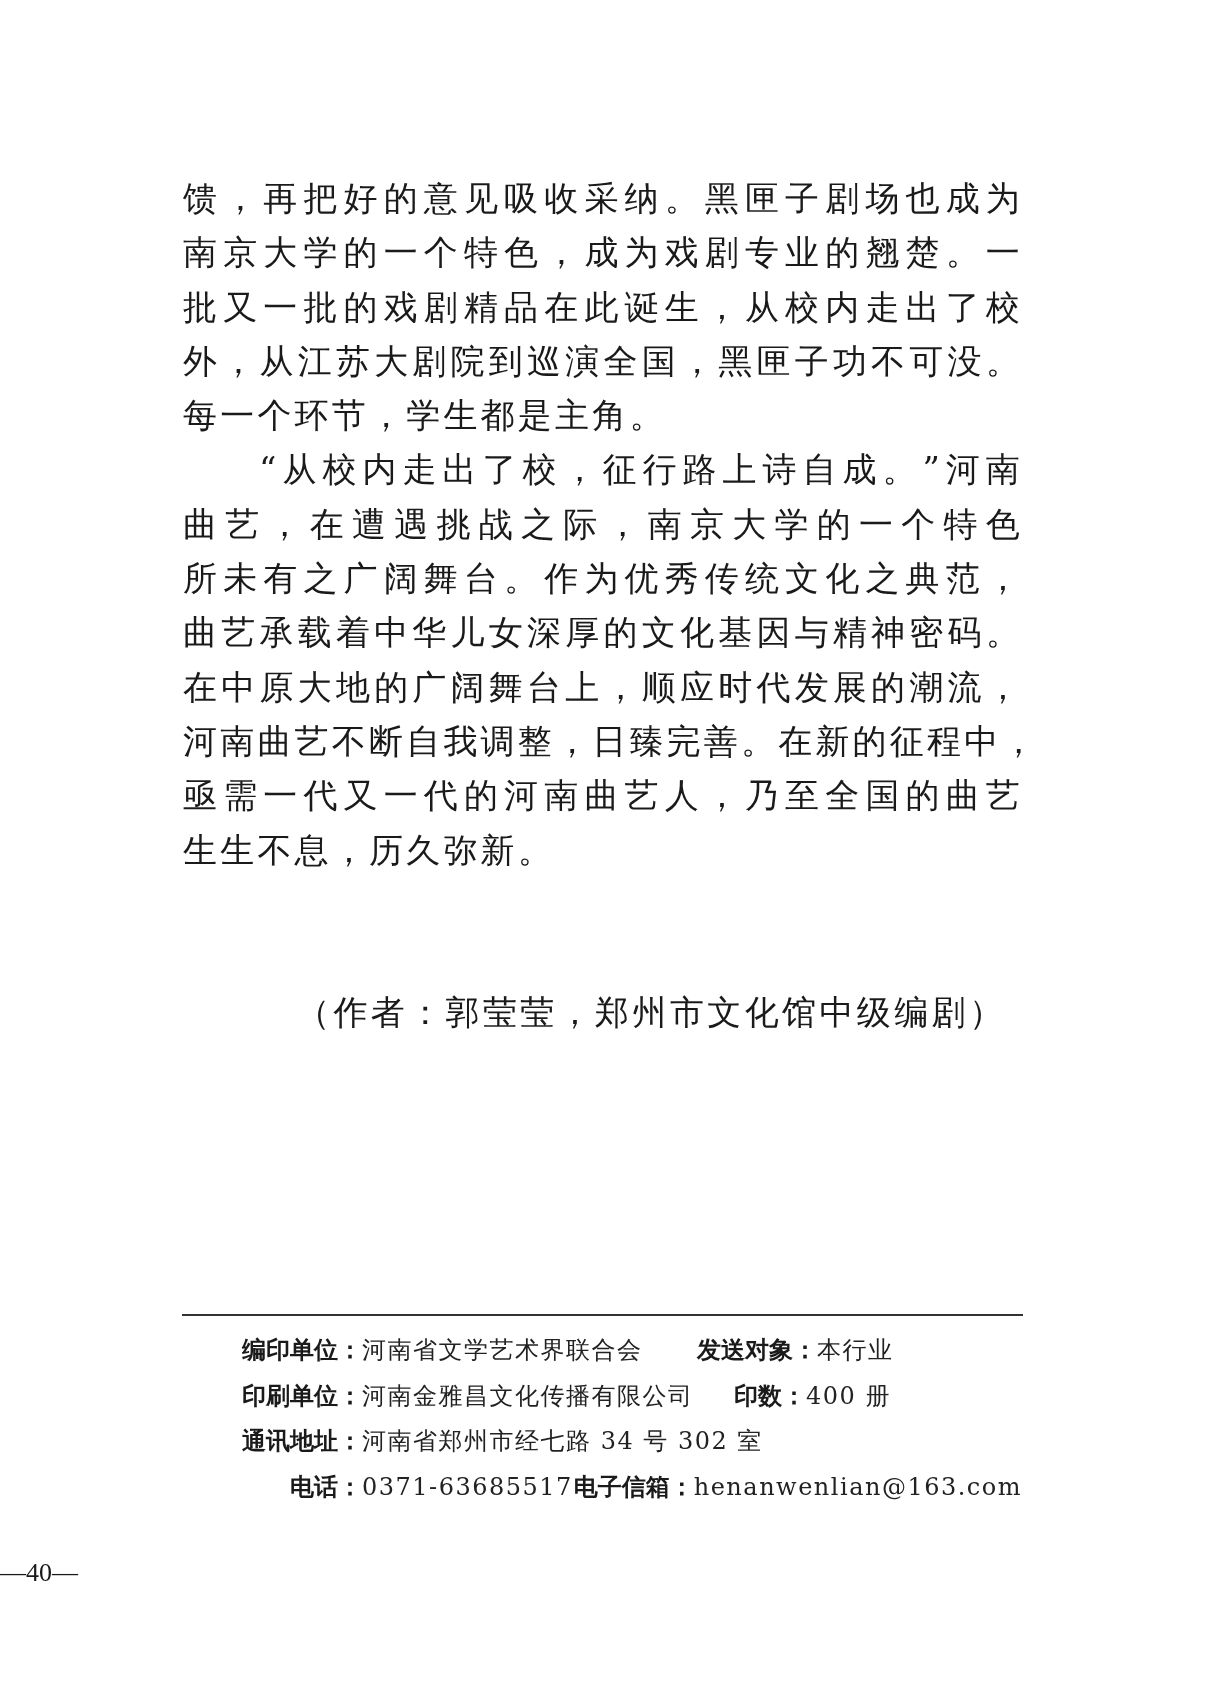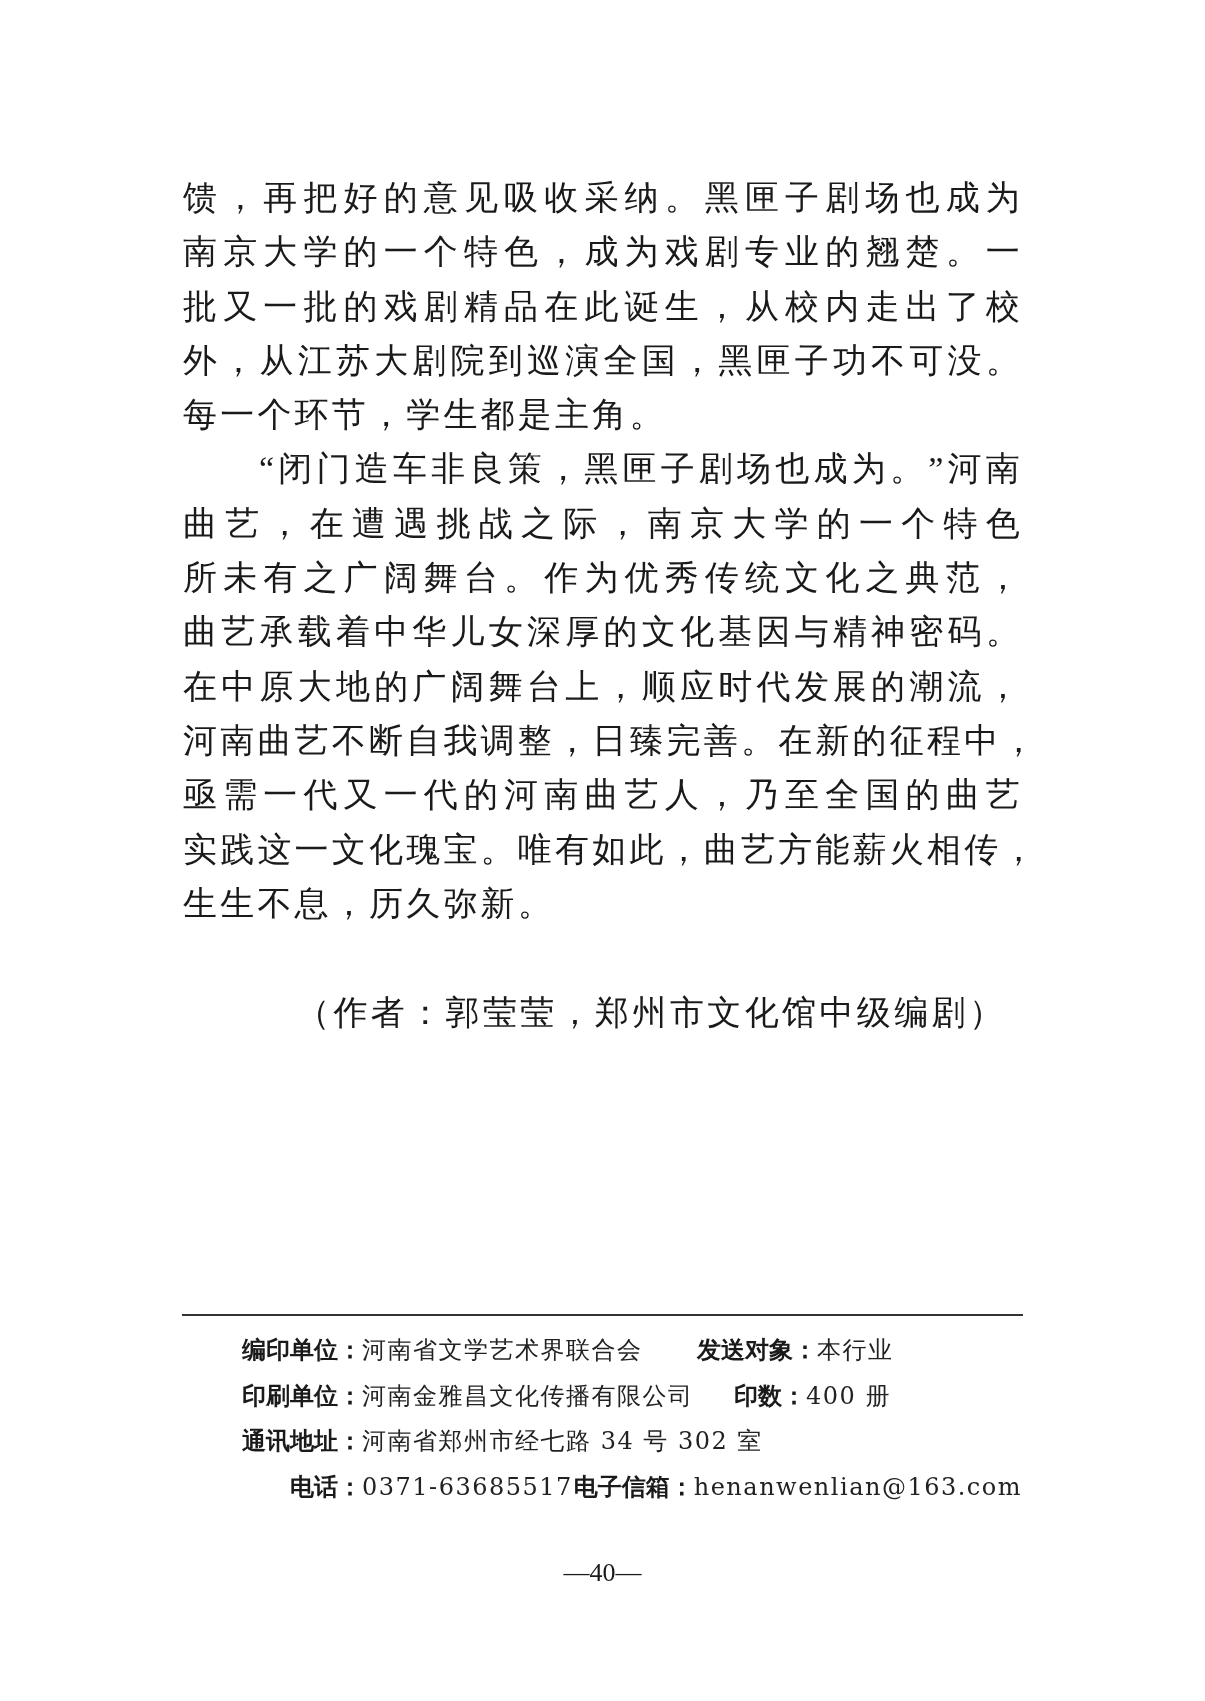--- a/index.html
+++ b/index.html
@@ -28,21 +28,20 @@
     width: 840px;
   }
   .line {
     height: 54.3px;
     line-height: 54.3px;
     font-size: 34px;
     white-space: nowrap;
     letter-spacing: 3.2px;
     text-align: justify;
     text-align-last: justify;
-    font-family: Liberation Serif, serif;
   }
   .line.last {
     text-align-last: left;
   }
   .line.indent {
     padding-left: 76px;
   }
   .author {
     position: absolute;
     top: 985px;
@@ -88,46 +87,45 @@
     color: #222222;
   }
   .seg {
     display: inline-block;
   }
   .page-number {
     position: absolute;
     top: 1556px;
     left: 0;
     width: 1205px;
-    text-align: center;
+    text-align: left;
     font-size: 26px;
     line-height: 34px;
     font-family: "Liberation Serif", "DejaVu Serif", serif;
     color: #1a1a1a;
   }
 </style>
 </head>
 <body>
 
 <div class="page">
 
   <div class="body-text">
     <div class="line">馈，再把好的意见吸收采纳。黑匣子剧场也成为</div>
     <div class="line">南京大学的一个特色，成为戏剧专业的翘楚。一</div>
     <div class="line">批又一批的戏剧精品在此诞生，从校内走出了校</div>
     <div class="line">外，从江苏大剧院到巡演全国，黑匣子功不可没。</div>
     <div class="line last">每一个环节，学生都是主角。</div>
-    <div class="line indent">“闭门造车非良策，黑匣子剧场也成为。”河南</div>
+    <div class="line indent">“从校内走出了校，征行路上诗自成。”河南</div>
     <div class="line">曲艺，在遭遇挑战之际，南京大学的一个特色</div>
     <div class="line">所未有之广阔舞台。作为优秀传统文化之典范，</div>
     <div class="line">曲艺承载着中华儿女深厚的文化基因与精神密码。</div>
     <div class="line">在中原大地的广阔舞台上，顺应时代发展的潮流，</div>
     <div class="line">河南曲艺不断自我调整，日臻完善。在新的征程中，</div>
     <div class="line">亟需一代又一代的河南曲艺人，乃至全国的曲艺</div>
-    <div class="line">实践这一文化瑰宝。唯有如此，曲艺方能薪火相传，</div>
     <div class="line last">生生不息，历久弥新。</div>
   </div>
 
   <div class="author">（作者：郭莹莹，郑州市文化馆中级编剧）</div>
 
   <div class="rule"></div>
 
   <div class="imprint">
     <div class="imprint-row">
       <span class="seg" style="width:455px;">

